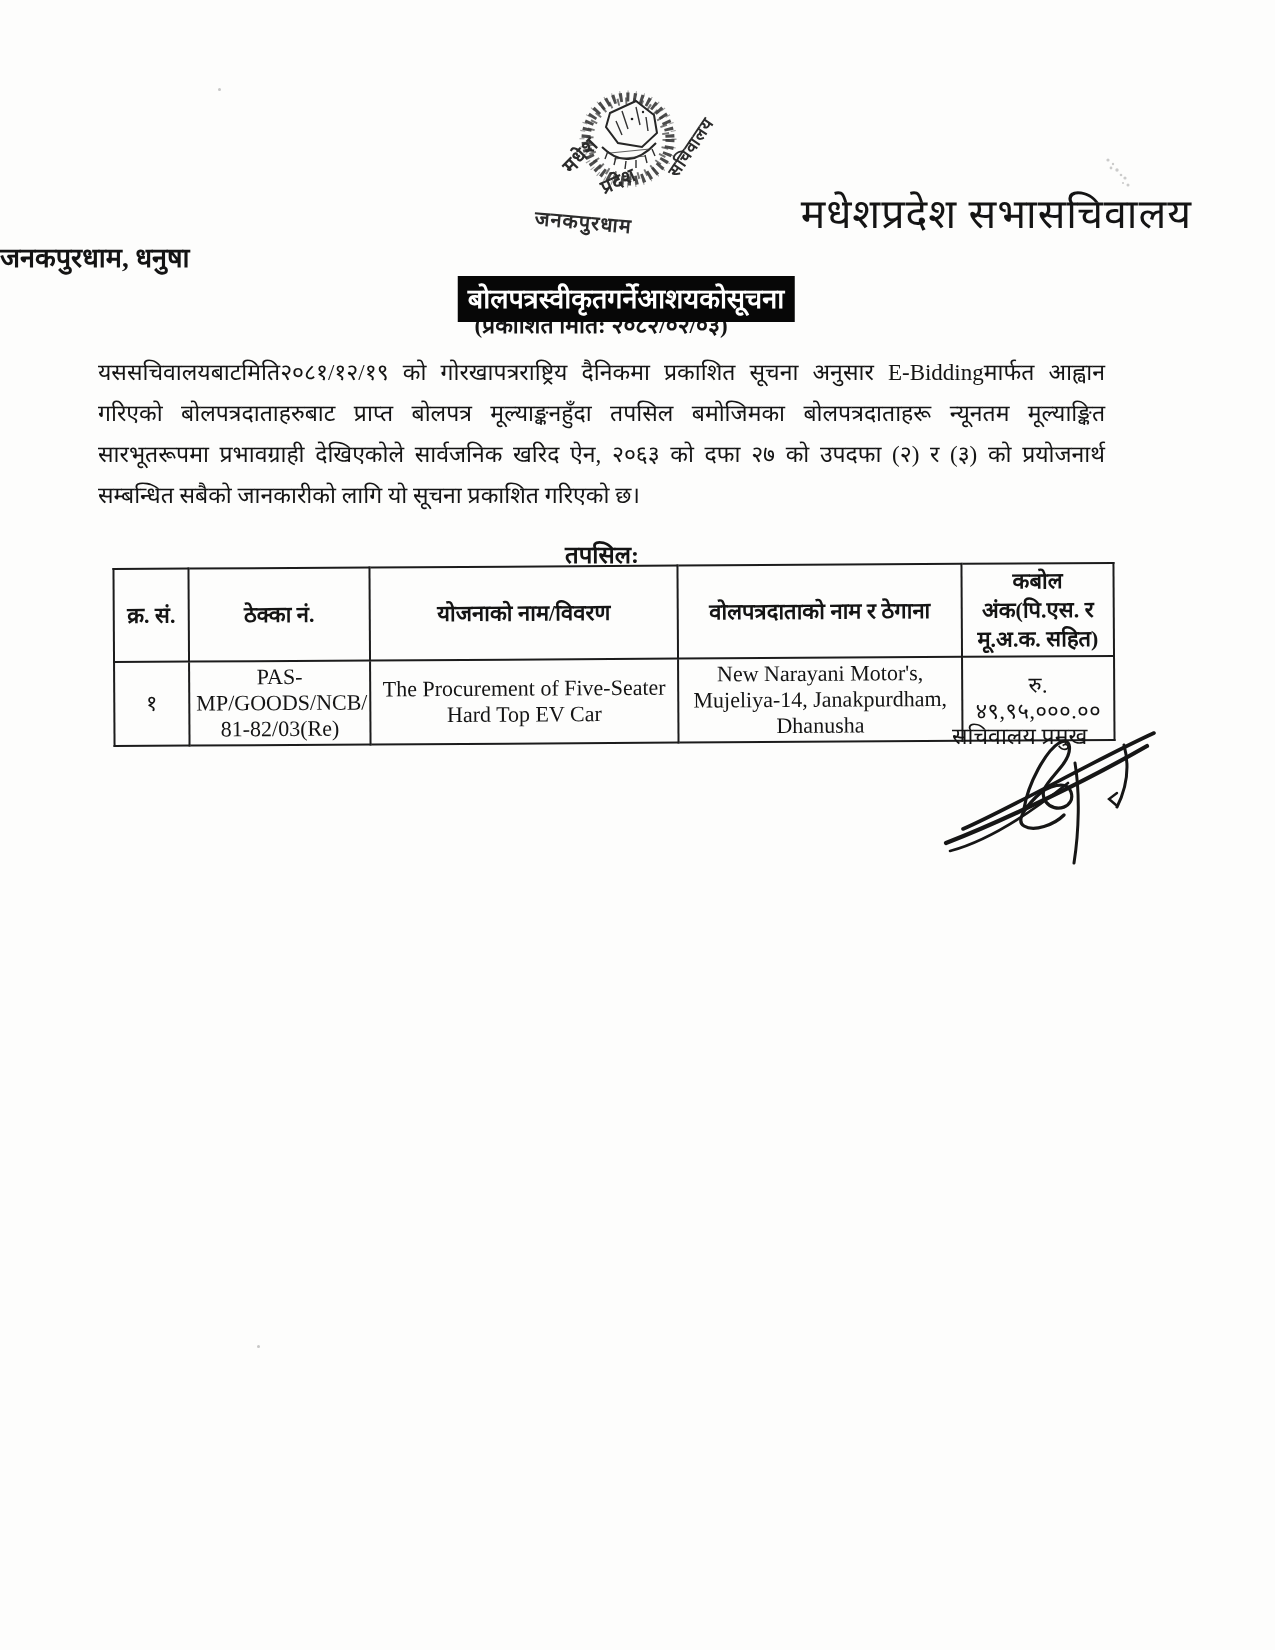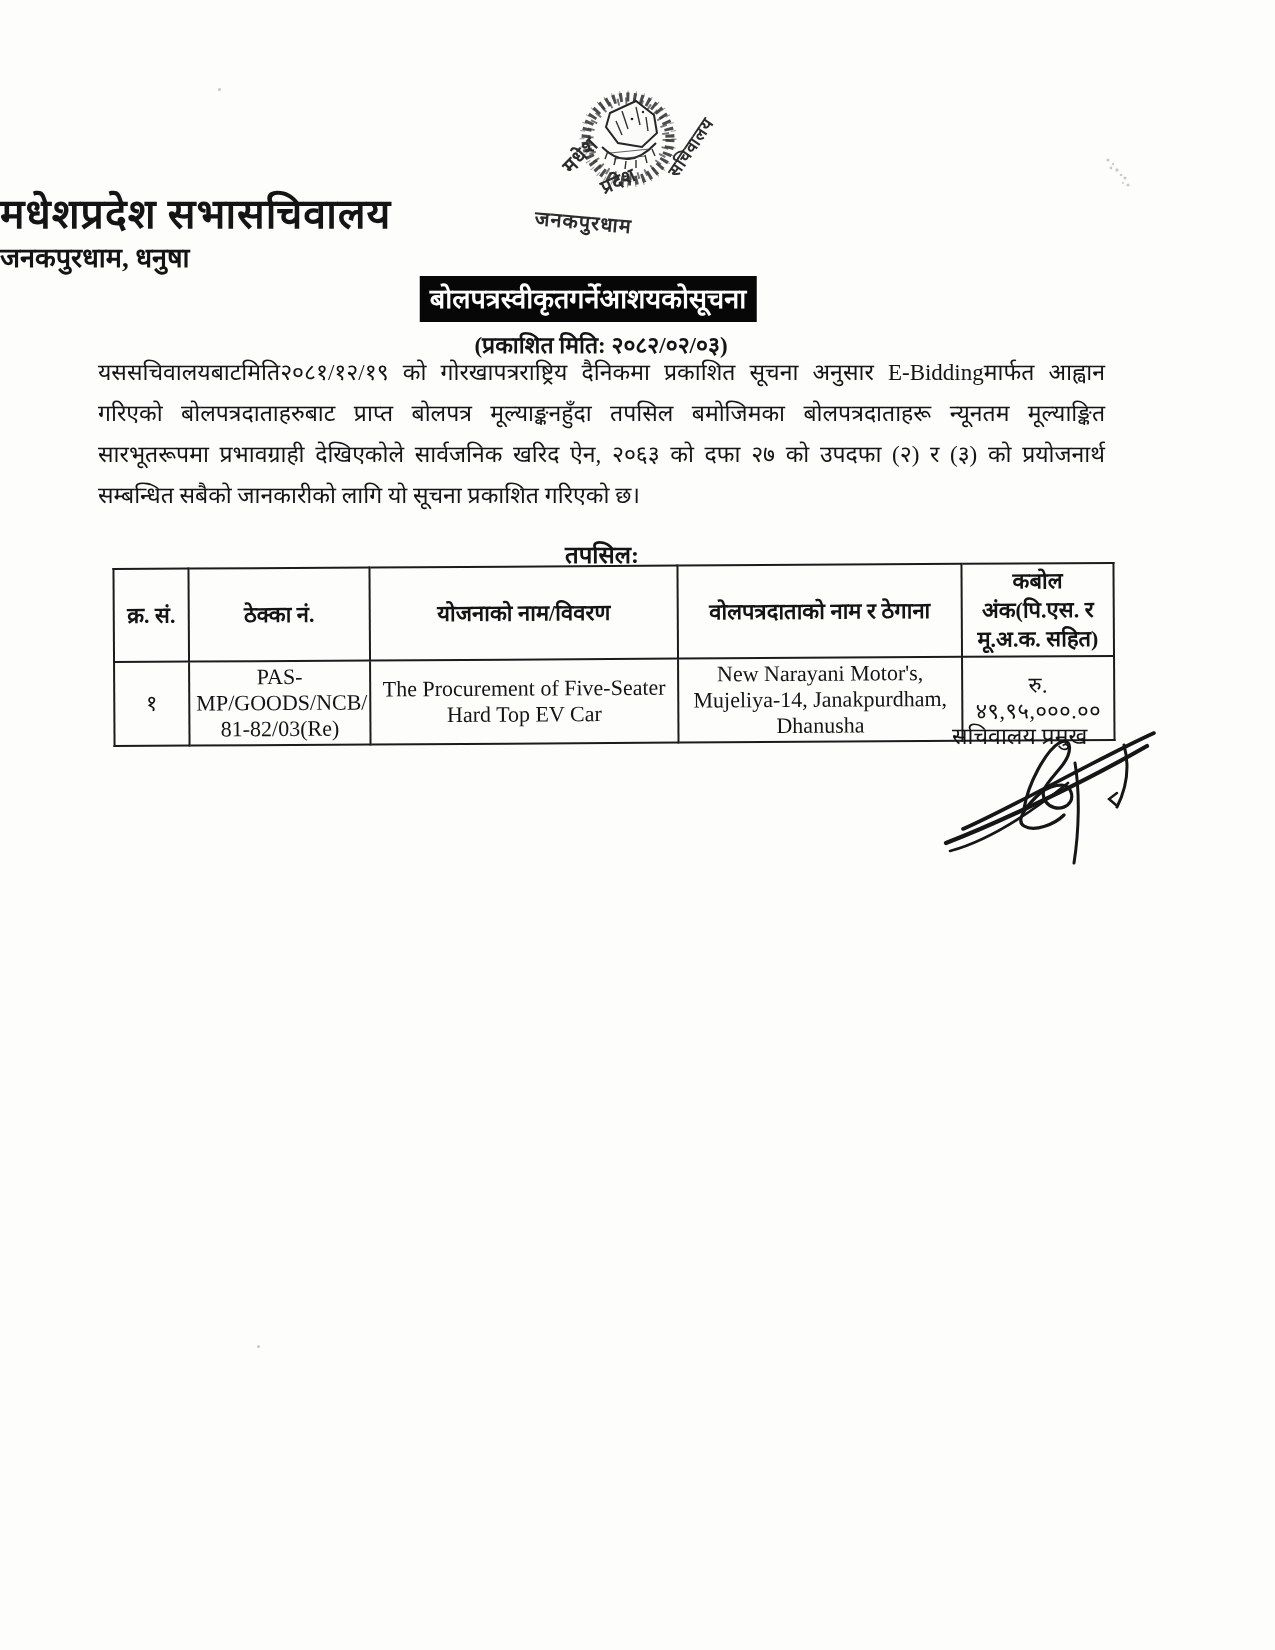--- a/index.html
+++ b/index.html
@@ -17,42 +17,42 @@
   .seal-frag{
     position:absolute;
     font-weight:bold;
     color:#2b2b2b;
     white-space:nowrap;
     z-index:1;
     letter-spacing:1px;
   }
   .org-title{
     left:0;width:1192px;top:184px;
-    text-align:left;
-    font-size:41px;font-weight:bold;
+    text-align:right;
+    font-size:41px;font-weight:normal;
     letter-spacing:1px;
     z-index:2;
   }
   .location-line{
     left:0;width:1210px;top:238px;
     text-align:left;
     font-size:27px;font-weight:bold;
     z-index:2;
   }
   .notice-box{
-    top:276px;left:588px;
+    top:276px;left:626px;
     transform:translateX(-50%);
     background:#070707;color:#ffffff;
     font-size:27px;font-weight:bold;
     padding:3px 10px 6px 10px;
     white-space:nowrap;
     z-index:2;
   }
   .pub-date{
-    top:328px;left:601px;
+    top:308px;left:601px;
     transform:translateX(-50%);
     font-size:23px;font-weight:bold;
     white-space:nowrap;
   }
   .body-par{
     top:352px;left:98px;width:1007px;
     font-size:23px;line-height:41px;
     text-align:justify;
     text-align-last:left;
   }

